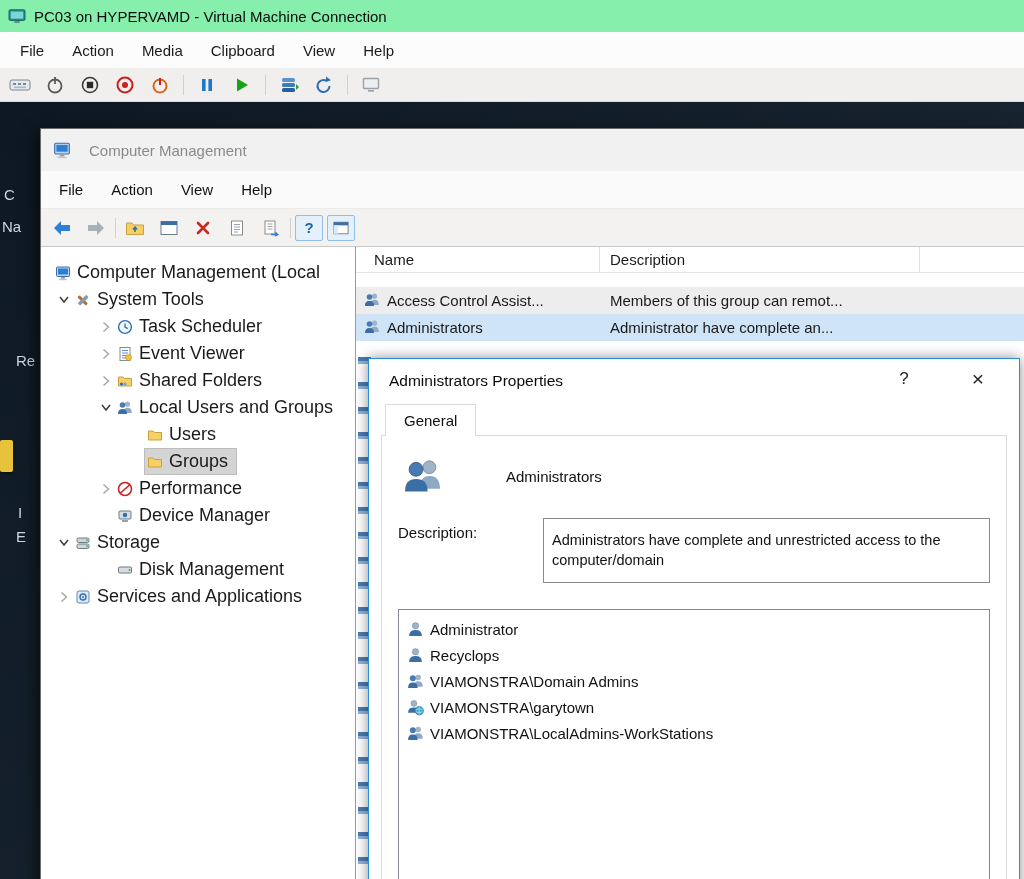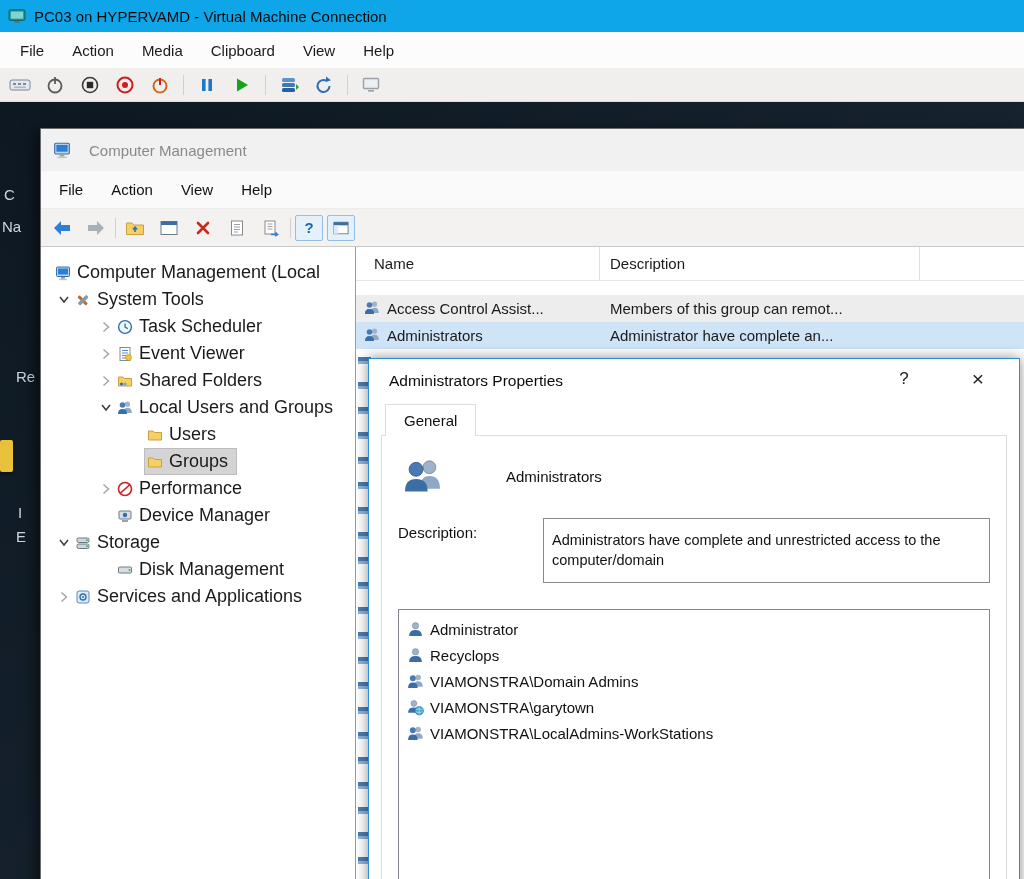--- a/index.html
+++ b/index.html
@@ -1,21 +1,21 @@
 <!DOCTYPE html>
 <html><head>
 <meta charset="utf-8">
 <style>
   * { margin:0; padding:0; box-sizing:border-box; }
   html,body { width:1024px; height:879px; overflow:hidden; }
   body { font-family:"Liberation Sans", sans-serif; }
   .screen { position:relative; width:1024px; height:879px; background:#fff; overflow:hidden; }
 
   
-  .hv-titlebar { position:absolute; left:0; top:0; width:1024px; height:32px; background:#0ea5e9;
+  .hv-titlebar { position:absolute; left:0; top:0; width:1024px; height:32px; background:#86efac;
     display:flex; align-items:center; padding-left:8px; gap:8px; }
   .hv-title { font-size:15px; color:#0b0b0b; }
   .hv-menubar { position:absolute; left:0; top:32px; width:1024px; height:36px; background:#fcfcfc;
     display:flex; align-items:center; padding-left:6px; font-size:15px; color:#1a1a1a; }
   .menu-item { padding:8px 14px; cursor:default; }
   .hv-toolbar { position:absolute; left:0; top:68px; width:1024px; height:34px; background:#f1efee;
     border-bottom:1px solid #dcdcdc; display:flex; align-items:center; padding-left:8px; gap:11px; }
   .hv-ic { width:24px; height:24px; display:flex; align-items:center; justify-content:center; }
   .vsep { width:1px; height:20px; background:#d2d0cf; }
 
@@ -43,21 +43,21 @@
 
   .tree-pane { width:315px; border-right:1px solid #9a9a9a; background:#fff; padding-top:12px; overflow:hidden; }
   .tree-row { height:27px; display:flex; align-items:center; font-size:18px; color:#1a1a1a; white-space:nowrap; }
   .lv0 { padding-left:12px; } .lv1 { padding-left:14px; } .lv2 { padding-left:56px; } .lv3 { padding-left:104px; }
   .chev { width:18px; display:flex; align-items:center; justify-content:center; flex:none; }
   .titem { display:flex; align-items:center; padding:2px 8px 2px 2px; gap:6px; }
   .tree-row.selected .titem { background:#d4d4d4; outline:1px solid #bdbdbd; }
   .ticon { width:16px; height:16px; flex:none; display:inline-flex; }
 
   .list-pane { flex:1; background:#fff; position:relative; overflow:hidden; }
-  .list-header { height:34px; display:flex; border-bottom:1px solid #e5e5e5; font-size:15px; color:#1a1a1a; }
+  .list-header { height:26px; display:flex; border-bottom:1px solid #e5e5e5; font-size:15px; color:#1a1a1a; }
   .hcell { display:flex; align-items:center; height:100%; border-right:1px solid #e0e0e0; }
   .h-name { width:244px; padding-left:18px; }
   .h-desc { width:320px; padding-left:10px; }
   .list-rows { padding-top:14px; }
   .list-row { height:27px; display:flex; align-items:center; font-size:15px; color:#1a1a1a; }
   .cell-name { width:244px; display:flex; align-items:center; gap:6px; padding-left:8px; overflow:hidden; white-space:nowrap; }
   .cell-desc { width:360px; padding-left:10px; overflow:hidden; white-space:nowrap; }
   .row-1 { background:#ededed; }
   .row-2 { background:#cfe4f7; }
   .sliver { position:absolute; left:2px; top:110px; bottom:0; width:13px;
@@ -177,21 +177,21 @@
       <svg width="20" height="20" viewBox="0 0 20 20">
           <rect x="2.5" y="3.5" width="15" height="10" rx="1" fill="#eceff1" stroke="#9aa0a6" stroke-width="1.4"></rect>
           <rect x="7" y="15" width="6" height="1.6" fill="#9aa0a6"></rect>
         </svg>
     </span>
   </div>
 
   <div class="vm-screen">
     <span class="frag" style="left:4px; top:84px;">C</span>
     <span class="frag" style="left:2px; top:116px;">Na</span>
-    <span class="frag" style="left:16px; top:266px;">Re</span>
+    <span class="frag" style="left:16px; top:250px;">Re</span>
     <span class="frag" style="left:18px; top:402px;">I</span>
     <span class="frag" style="left:16px; top:426px;">E</span>
     <span class="frag-icon" style="top:338px;"></span>
   </div>
 
   <div class="mmc">
     <div class="mmc-titlebar">
       <span style="display:inline-flex;">
         <svg width="18" height="18" viewBox="0 0 16 16">
             <rect x="1.5" y="2" width="13" height="9.5" rx="1" fill="#bcd4ee" stroke="#3a6ea5"></rect>

